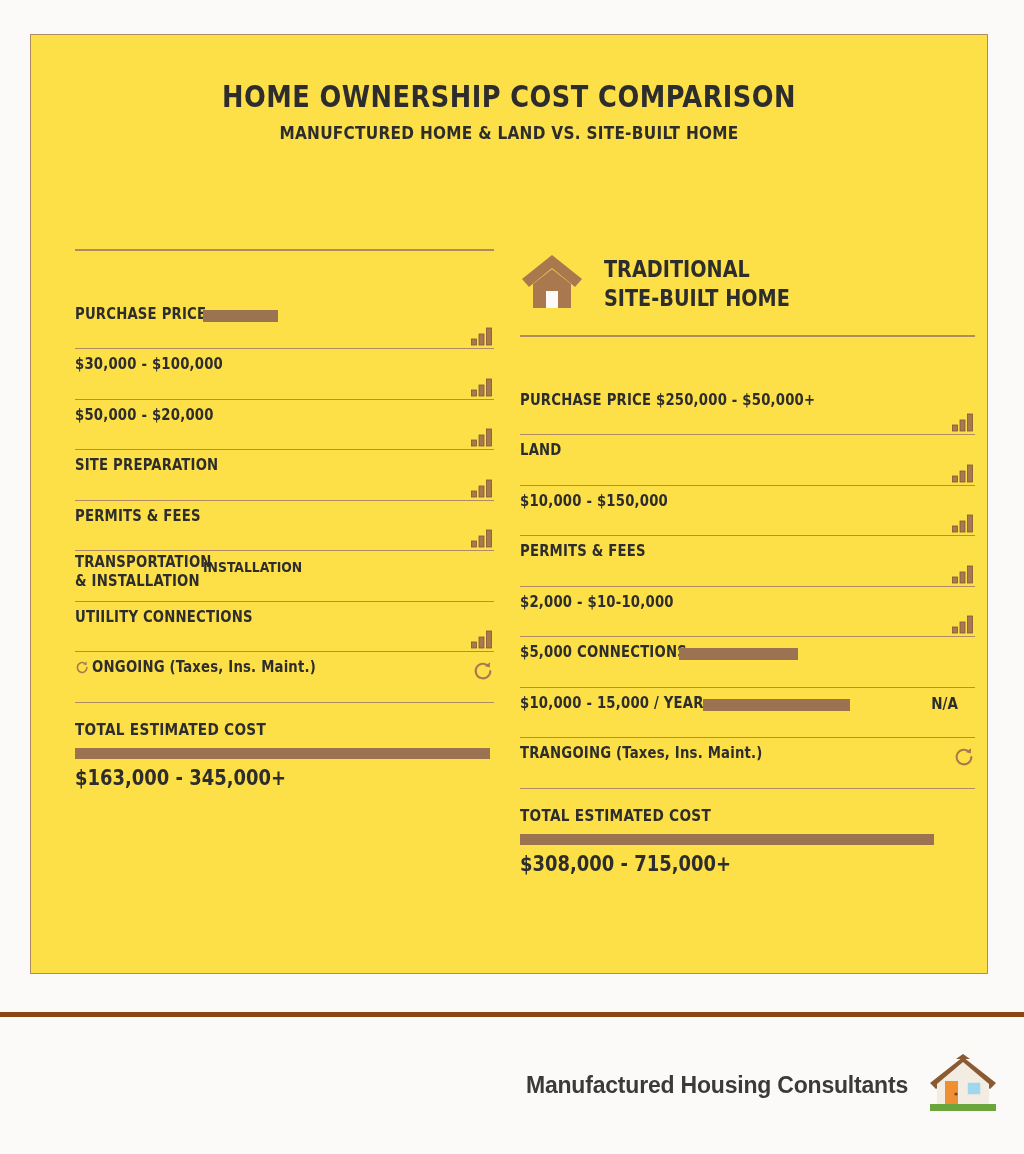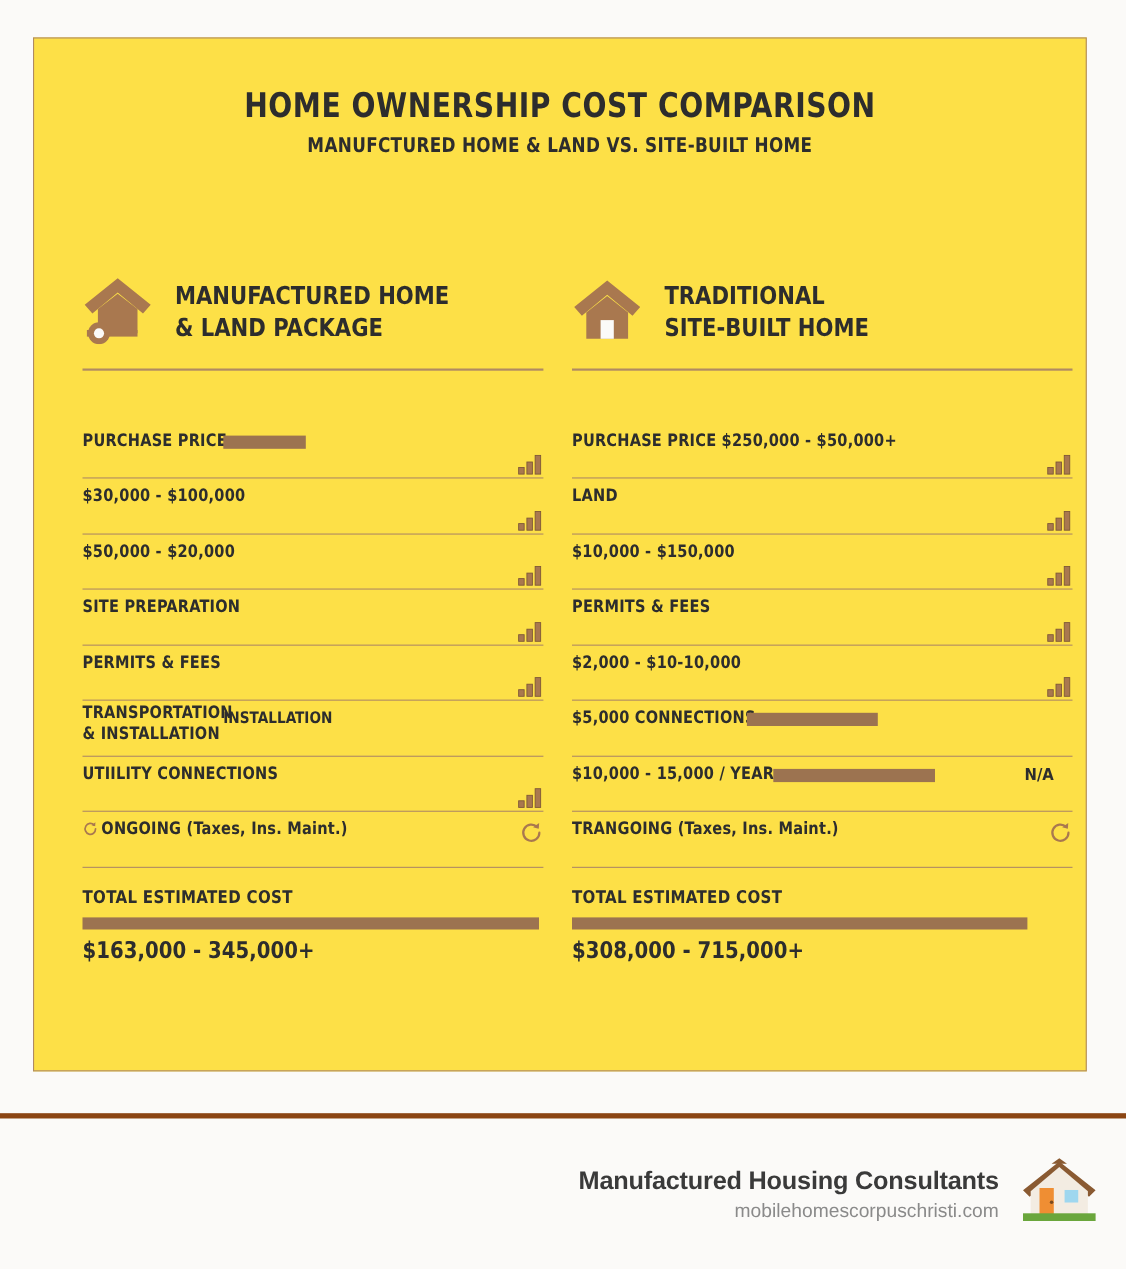--- a/index.html
+++ b/index.html
@@ -244,35 +244,20 @@
   <div class="card">
 
     <div class="title-block">
       <div class="main-title">HOME OWNERSHIP COST COMPARISON</div>
       <div class="sub-title">MANUFCTURED HOME &amp; LAND VS. SITE-BUILT HOME</div>
     </div>
 
     <div class="columns">
 
       <div class="column left">
-        <div class="col-head">
-          <span class="house-icon">
-            <svg width="64" height="62" viewBox="0 0 64 62">
-              <path d="M32 2 L62 26 L55 34 L32 15 L9 34 L2 26 Z" fill="#a9784f"></path>
-              <path d="M14 30 L14 52 L50 52 L50 30 L32 16 Z" fill="#a9784f"></path>
-              <rect x="4" y="49" width="46" height="6" fill="#a9784f"></rect>
-              <circle cx="15" cy="52" r="10" fill="#a9784f"></circle>
-              <circle cx="15" cy="52" r="4.6" fill="#fbfaf8"></circle>
-            </svg>
-          </span>
-          <div class="col-head-text">
-            <div>MANUFACTURED HOME</div>
-            <div>&amp; LAND PACKAGE</div>
-          </div>
-        </div>
         <div class="col-rule"></div>
 
         <div class="rows">
 
           <div class="row">
             <div class="row-label">PURCHASE PRICE</div>
             <div class="inline-bar" style="left:128px; width:75px;"></div>
             <svg class="mini-chart" viewBox="0 0 24 20">
               <rect x="1.5" y="13" width="5" height="6" fill="#a9784f" stroke="#7d5737" stroke-width="0.8"></rect>
               <rect x="9" y="8" width="5" height="11" fill="#a9784f" stroke="#7d5737" stroke-width="0.8"></rect>
@@ -446,21 +431,20 @@
 
     </div>
 
   </div>
 
   <div class="footer-rule"></div>
 
   <div class="footer">
     <div class="footer-text">
       <div class="footer-brand">Manufactured Housing Consultants</div>
-      <div class="footer-url">mobilehomescorpuschristi.com</div>
     </div>
     <span>
       <svg width="74" height="62" viewBox="0 0 74 62">
         <path d="M37 4 L70 30 L64 36 L37 15 L10 36 L4 30 Z" fill="#8a5a32"></path>
         <path d="M37 9 L63 31 L63 52 L11 52 L11 31 Z" fill="#f3ece2"></path>
         <rect x="19" y="28" width="13" height="24" fill="#ef8e33"></rect>
         <circle cx="30" cy="41" r="1.6" fill="#7a4a1e"></circle>
         <rect x="41" y="29" width="14" height="13" fill="#9fd7ef" stroke="#f3ece2" stroke-width="1.6"></rect>
         <rect x="4" y="51" width="66" height="7" fill="#6aa63c"></rect>
         <path d="M30 6 L37 1 L44 6 Z" fill="#8a5a32"></path>

